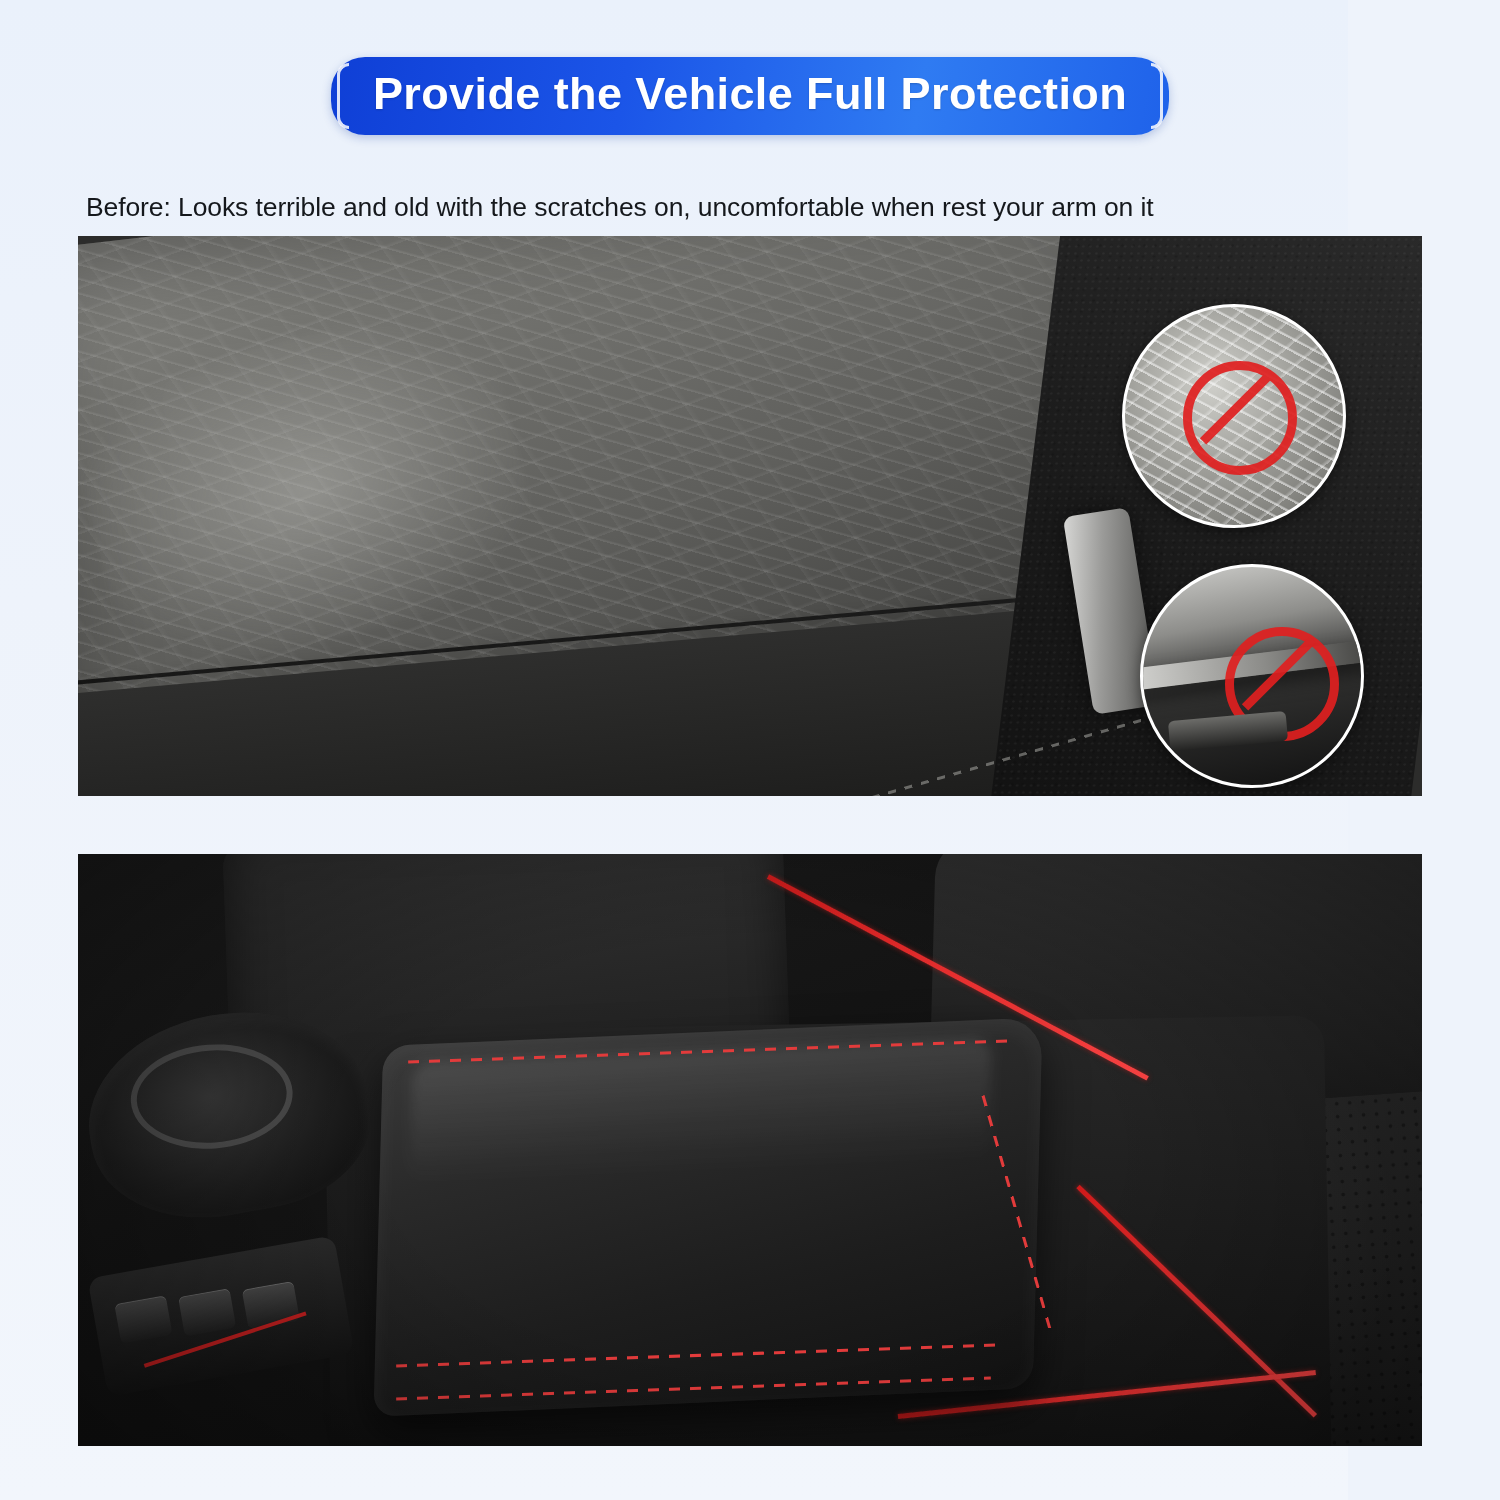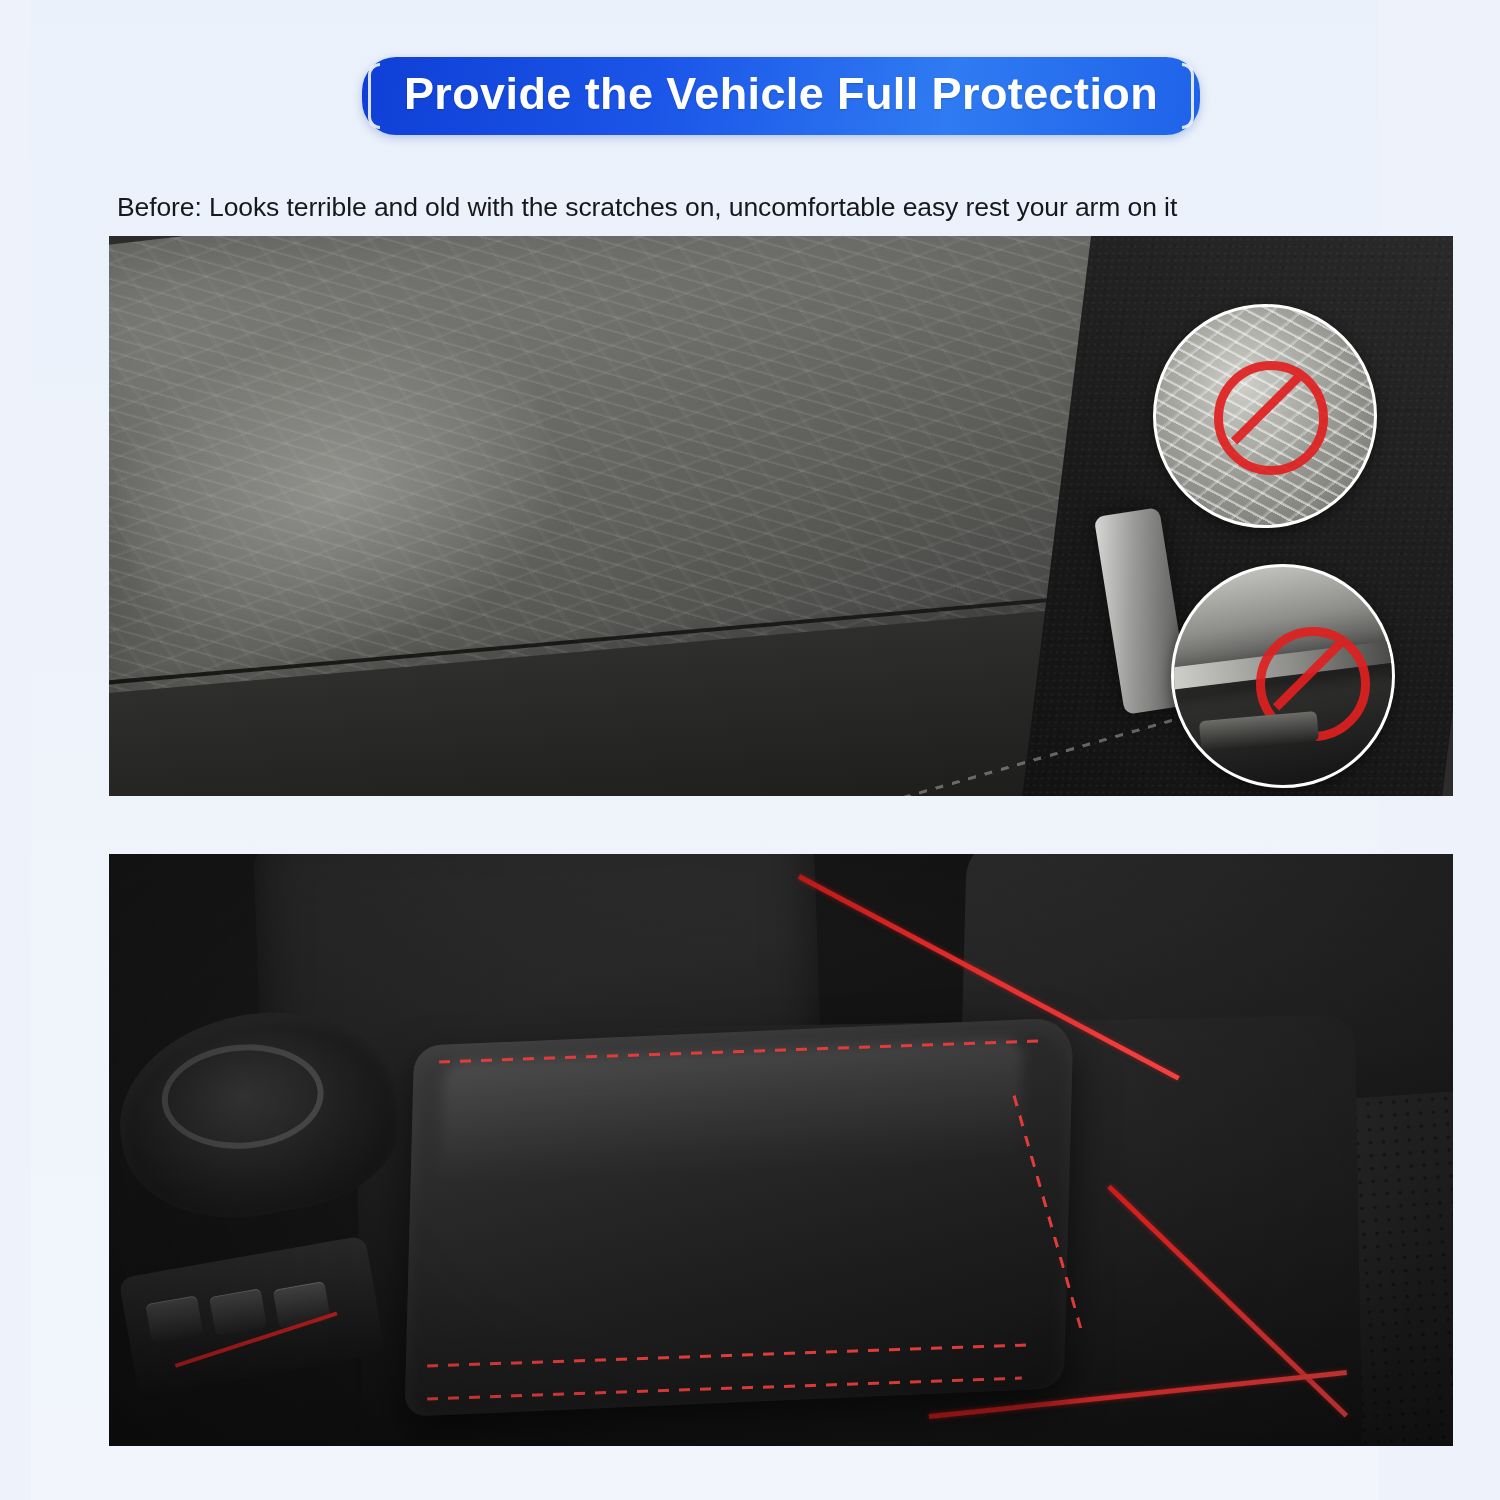--- a/index.html
+++ b/index.html
@@ -13,21 +13,20 @@
     font-family: "Liberation Sans", sans-serif;
     overflow: hidden;
   }
 
   .page {
     position: relative;
     width: 1348px;
     height: 1500px;
     background: linear-gradient(180deg, #eaf1fb 0%, #eef3fb 40%, #f2f6fc 100%);
     box-sizing: border-box;
-    margin-left: 31px;
   }
 
   
   .banner-wrap {
     position: absolute;
     top: 57px;
     left: 0;
     width: 1500px;
     display: flex;
     justify-content: center;
@@ -457,21 +456,21 @@
 <div class="page">
 
   <div class="banner-wrap">
     <div class="banner">
       <span class="banner-edge left"></span>
       <span class="banner-edge right"></span>
       <div class="banner-title">Provide the Vehicle Full Protection</div>
     </div>
   </div>
 
-  <div class="caption before">Before: Looks terrible and old with the scratches on, uncomfortable easy rest your arm on it</div>
+  <div class="caption before">Before: Looks terrible and old with the scratches on, uncomfortable when rest your arm on it</div>
 
   <div class="photo before">
     <div class="photo-inner">
       <div class="b-bg"></div>
       <div class="b-console">
         <div class="b-scratches"></div>
         <div class="b-haze"></div>
       </div>
       <div class="b-seam"></div>
       <div class="b-seam two"></div>

